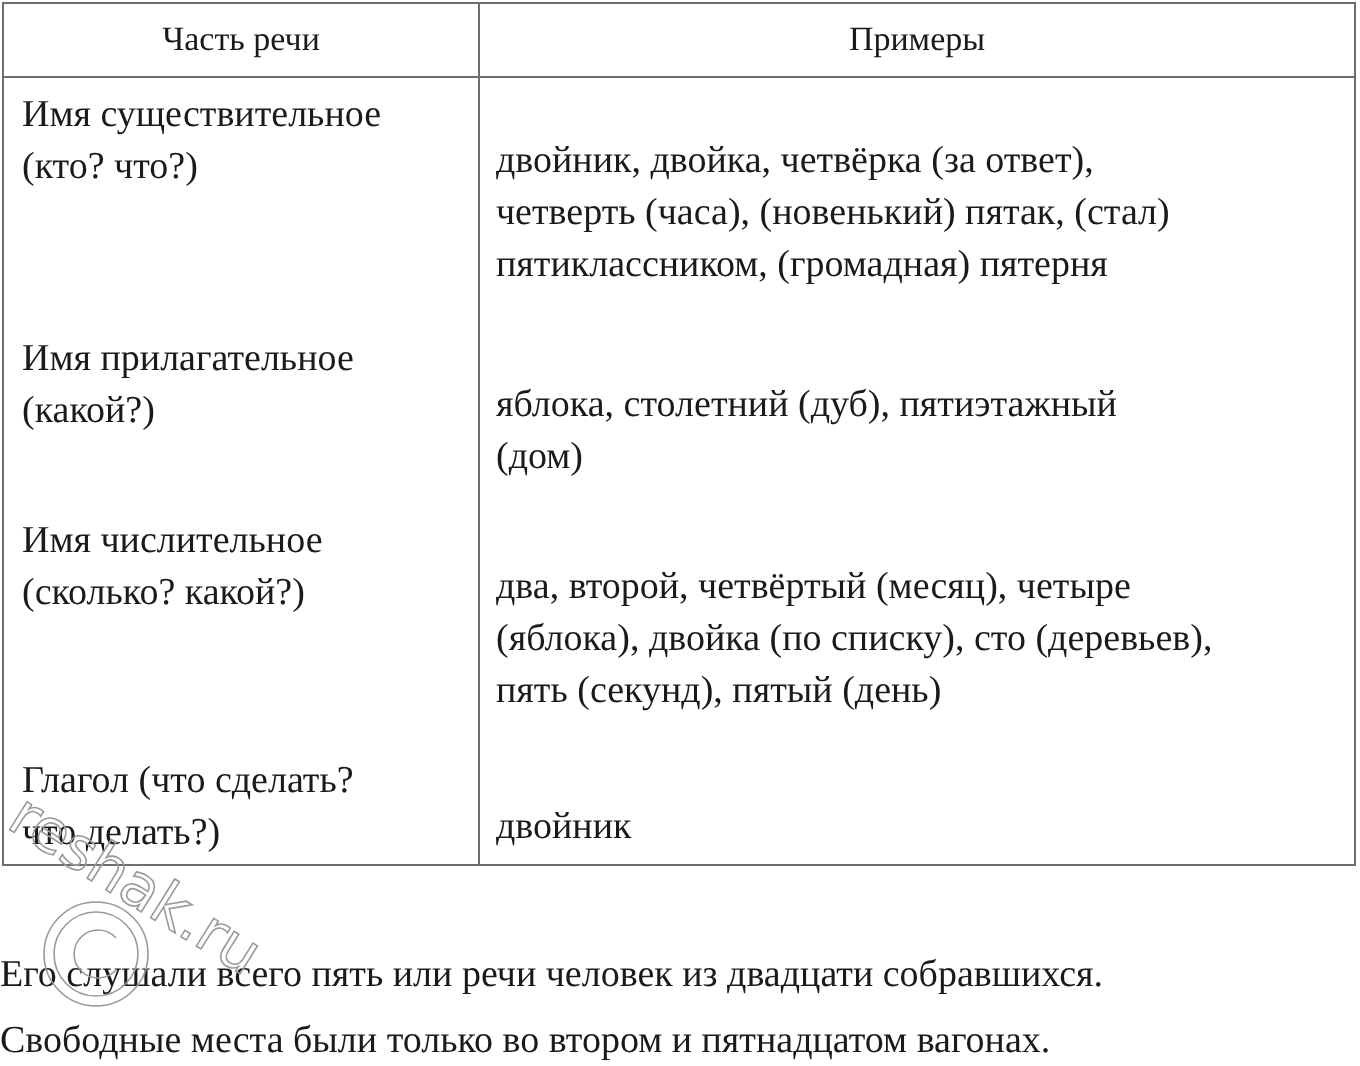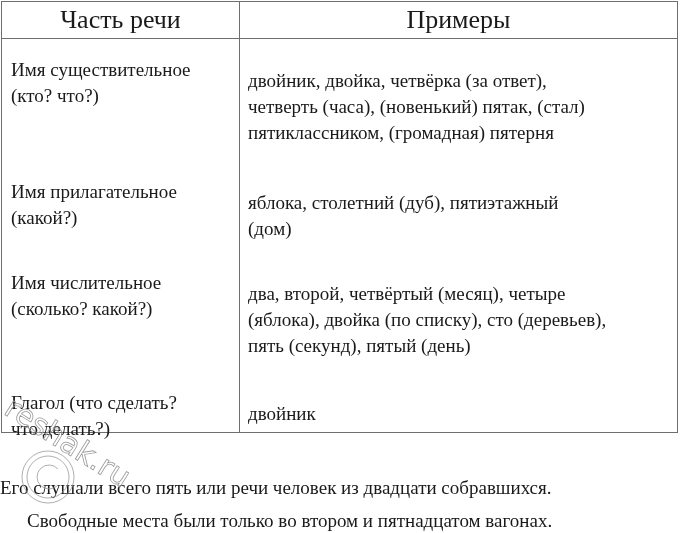--- a/index.html
+++ b/index.html
@@ -2,23 +2,23 @@
 <html><head>
 <meta charset="utf-8">
 <style>
   html, body { margin:0; padding:0; background:#ffffff; }
   body { width:680px; height:533px; position:relative; overflow:hidden;
          font-family:"Liberation Serif", "DejaVu Serif", serif; color:#1a1a1a; }
   .tbl { position:absolute; left:1px; top:1px; width:677px; height:432px;
          border:1px solid #6e6e6e; box-sizing:border-box; }
   .hdr { position:absolute; left:0; top:0; width:100%; height:36px; border-bottom:1px solid #6e6e6e; }
   .vline { position:absolute; left:237px; top:0; width:1px; height:100%; background:#6e6e6e; }
-  .hcell { position:absolute; top:0; height:36px; line-height:36px; font-size:26px; text-align:center; }
+  .hcell { position:absolute; top:0; height:36px; line-height:36px; font-size:17px; text-align:center; }
   .cell { position:absolute; font-size:19px; line-height:26px; white-space:pre-line; }
-  .c1 { left:9px; width:225px;margin-top:12px; }
+  .c1 { left:9px; width:225px; }
   .c2 { left:246px; width:428px;margin-top:23px; }
   .para { position:absolute; left:0; font-size:19px; line-height:24px; white-space:nowrap; }
   .wm { position:absolute; left:0; top:395px; width:150px; height:138px; pointer-events:none; }
 </style>
 </head>
 <body>
 
 <div class="tbl">
   <div class="hdr">
     <div class="hcell" style="left:0;width:237px;">Часть речи</div>
@@ -42,21 +42,21 @@
   <div class="cell c2" style="top:256px;">два, второй, четвёртый (месяц), четыре
 (яблока), двойка (по списку), сто (деревьев),
 пять (секунд), пятый (день)</div>
 
   <div class="cell c1" style="top:376px;">Глагол (что сделать?
 что делать?)</div>
   <div class="cell c2" style="top:376px;">двойник</div>
 </div>
 
 <div class="para" style="top:476px;">Его слушали всего пять или речи человек из двадцати собравшихся.</div>
-<div class="para" style="top:509px;padding-left:27px;">Свободные места были только во втором и пятнадцатом вагонах.</div>
+<div class="para" style="top:509px;">Свободные места были только во втором и пятнадцатом вагонах.</div>
 
 <svg class="wm" viewBox="0 0 150 138">
   <g fill="none" stroke="#9a9a9a" stroke-width="0.8">
     <circle cx="48" cy="82" r="26"></circle>
     <circle cx="48" cy="82" r="21"></circle>
     <path d="M58 74 A12 12 0 1 0 58 90"></path>
   </g>
   <text x="2" y="40" font-size="30" fill="none" stroke="#9a9a9a" stroke-width="0.8" font-family="DejaVu Sans, sans-serif" transform="rotate(32 40 30)">reshak.ru</text>
 </svg>
 

